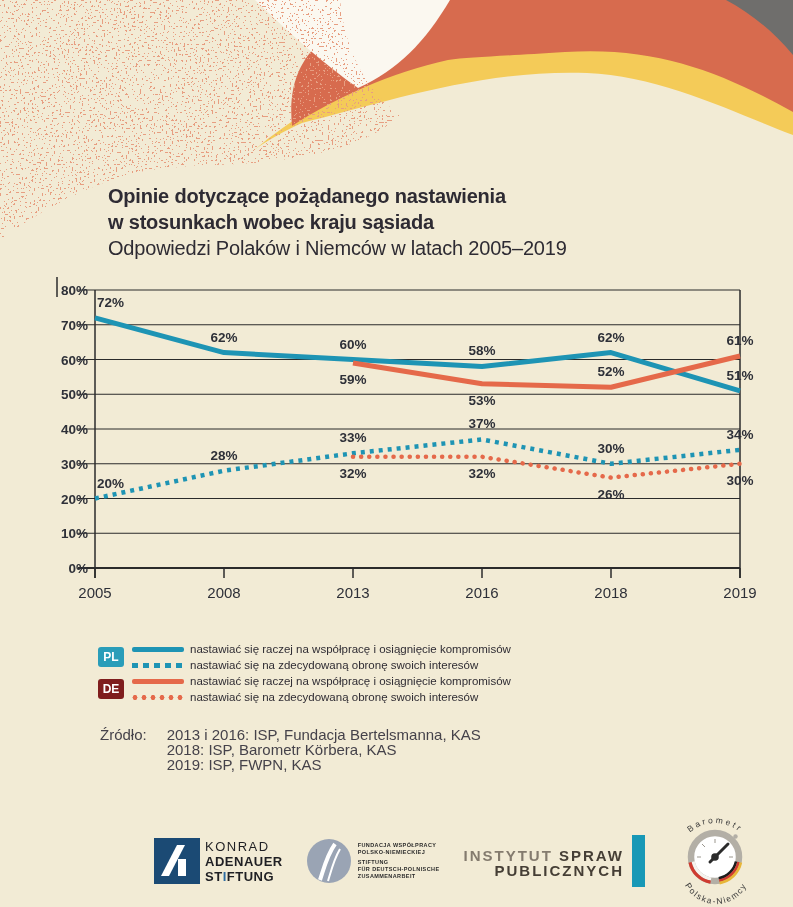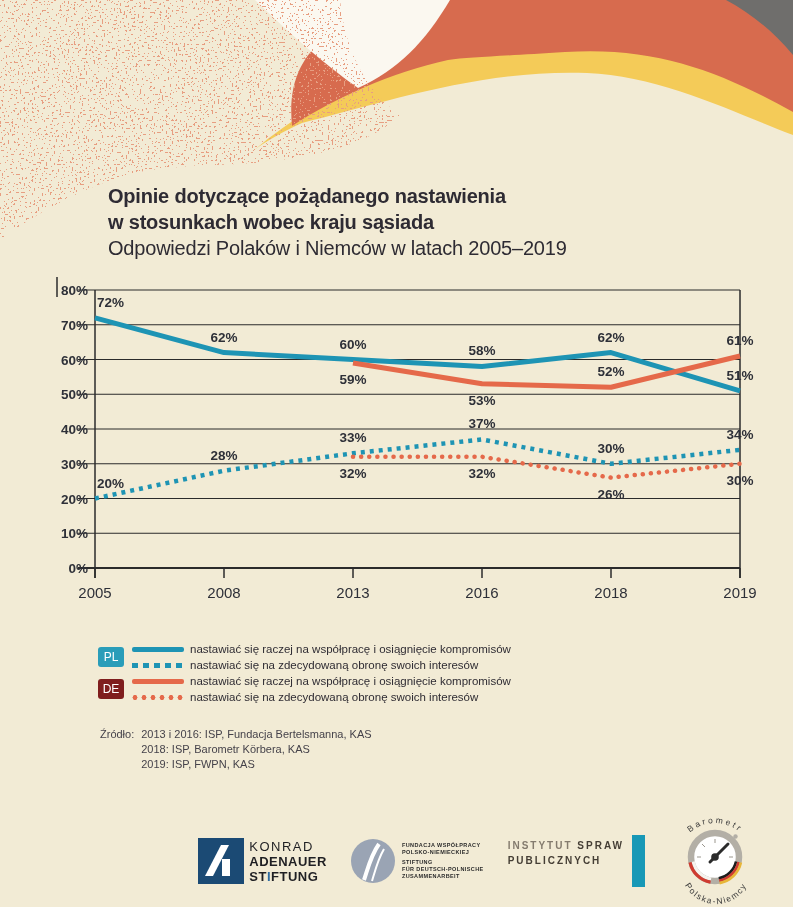--- a/index.html
+++ b/index.html
@@ -16,51 +16,51 @@
 
   
   #chart-wrap{position:absolute;top:276px;left:0;}
   .ytick{font-size:13.5px;font-weight:bold;fill:#2e3038;}
   .xtick{font-size:15px;fill:#2e3038;}
   .vlabel{font-size:13.5px;font-weight:bold;fill:#2e3038;}
 
   
   #legend{position:absolute;top:641px;left:98px;}
   .legend-group{display:flex;align-items:center;}
-  .badge{width:26px;height:20px;border-radius:3px;color:#fff;font-weight:normal;font-size:12px;
+  .badge{width:26px;height:20px;border-radius:3px;color:#fff;font-weight:bold;font-size:12px;
          display:flex;align-items:center;justify-content:center;flex:0 0 26px;}
   .badge-pl{background:#2a9db9;}
   .badge-de{background:#7f1d1d;}
   .legend-rows{margin-left:8px;}
   .legend-row{display:flex;align-items:center;height:16px;}
   .swatch{width:52px;height:5px;flex:0 0 52px;margin-right:6px;}
   .sw-solid-pl{background:#1e94b4;border-radius:2px;}
   .sw-dash-pl{background-image:repeating-linear-gradient(90deg,#1e94b4 0 6px,transparent 6px 11px);}
   .sw-solid-de{background:#e5694a;border-radius:2px;}
   .sw-dot-de{background-image:radial-gradient(circle at 3px 2.5px,#e5694a 2.3px,transparent 2.7px);
              background-size:9px 5px;background-repeat:repeat-x;}
   .legend-row span.lbl{font-size:11.5px;color:#2f2c33;white-space:nowrap;}
 
   
-  #source{position:absolute;top:727px;left:100px;display:flex;font-size:11px;color:#45424a;line-height:15px;}
+  #source{position:absolute;top:727px;left:100px;display:flex;font-size:15px;color:#45424a;line-height:15px;gap:13px;}
   #source .src-label{margin-right:7px;}
 
   
   #footer{position:absolute;top:815px;left:0;width:793px;height:92px;
           display:flex;align-items:center;justify-content:flex-end;gap:24px;padding-right:32px;}
   .logo-kas{display:flex;align-items:center;gap:5px;justify-content:space-between;}
   .kas-text{color:#1f1f23;line-height:15px;}
   .kas-l1{font-size:13px;letter-spacing:1.5px;}
   .kas-l2,.kas-l3{font-size:13px;font-weight:bold;letter-spacing:0.5px;}
   .kas-i{color:#2d6ca2;}
   .logo-fwpn{display:flex;align-items:center;gap:7px;}
   .fwpn-text{font-size:5.5px;font-weight:bold;color:#2b2b2b;line-height:7px;letter-spacing:0.4px;}
   .fwpn-text .gap{margin-top:3px;}
   .logo-isp{display:flex;align-items:flex-start;gap:8px;}
-  .isp-text{font-size:10px;font-weight:bold;letter-spacing:2px;line-height:15px;margin-top:3px;}
+  .isp-text{text-align:right;font-size:15px;font-weight:bold;letter-spacing:2px;line-height:15px;margin-top:13px;}
   .isp-lt{color:#847b6e;}
   .isp-dk{color:#453e35;}
   .isp-bar{width:13px;height:52px;background:#1898b6;}
   .logo-barometr{position:relative;}
 </style>
 </head>
 <body>
 
 <div id="page">
 

